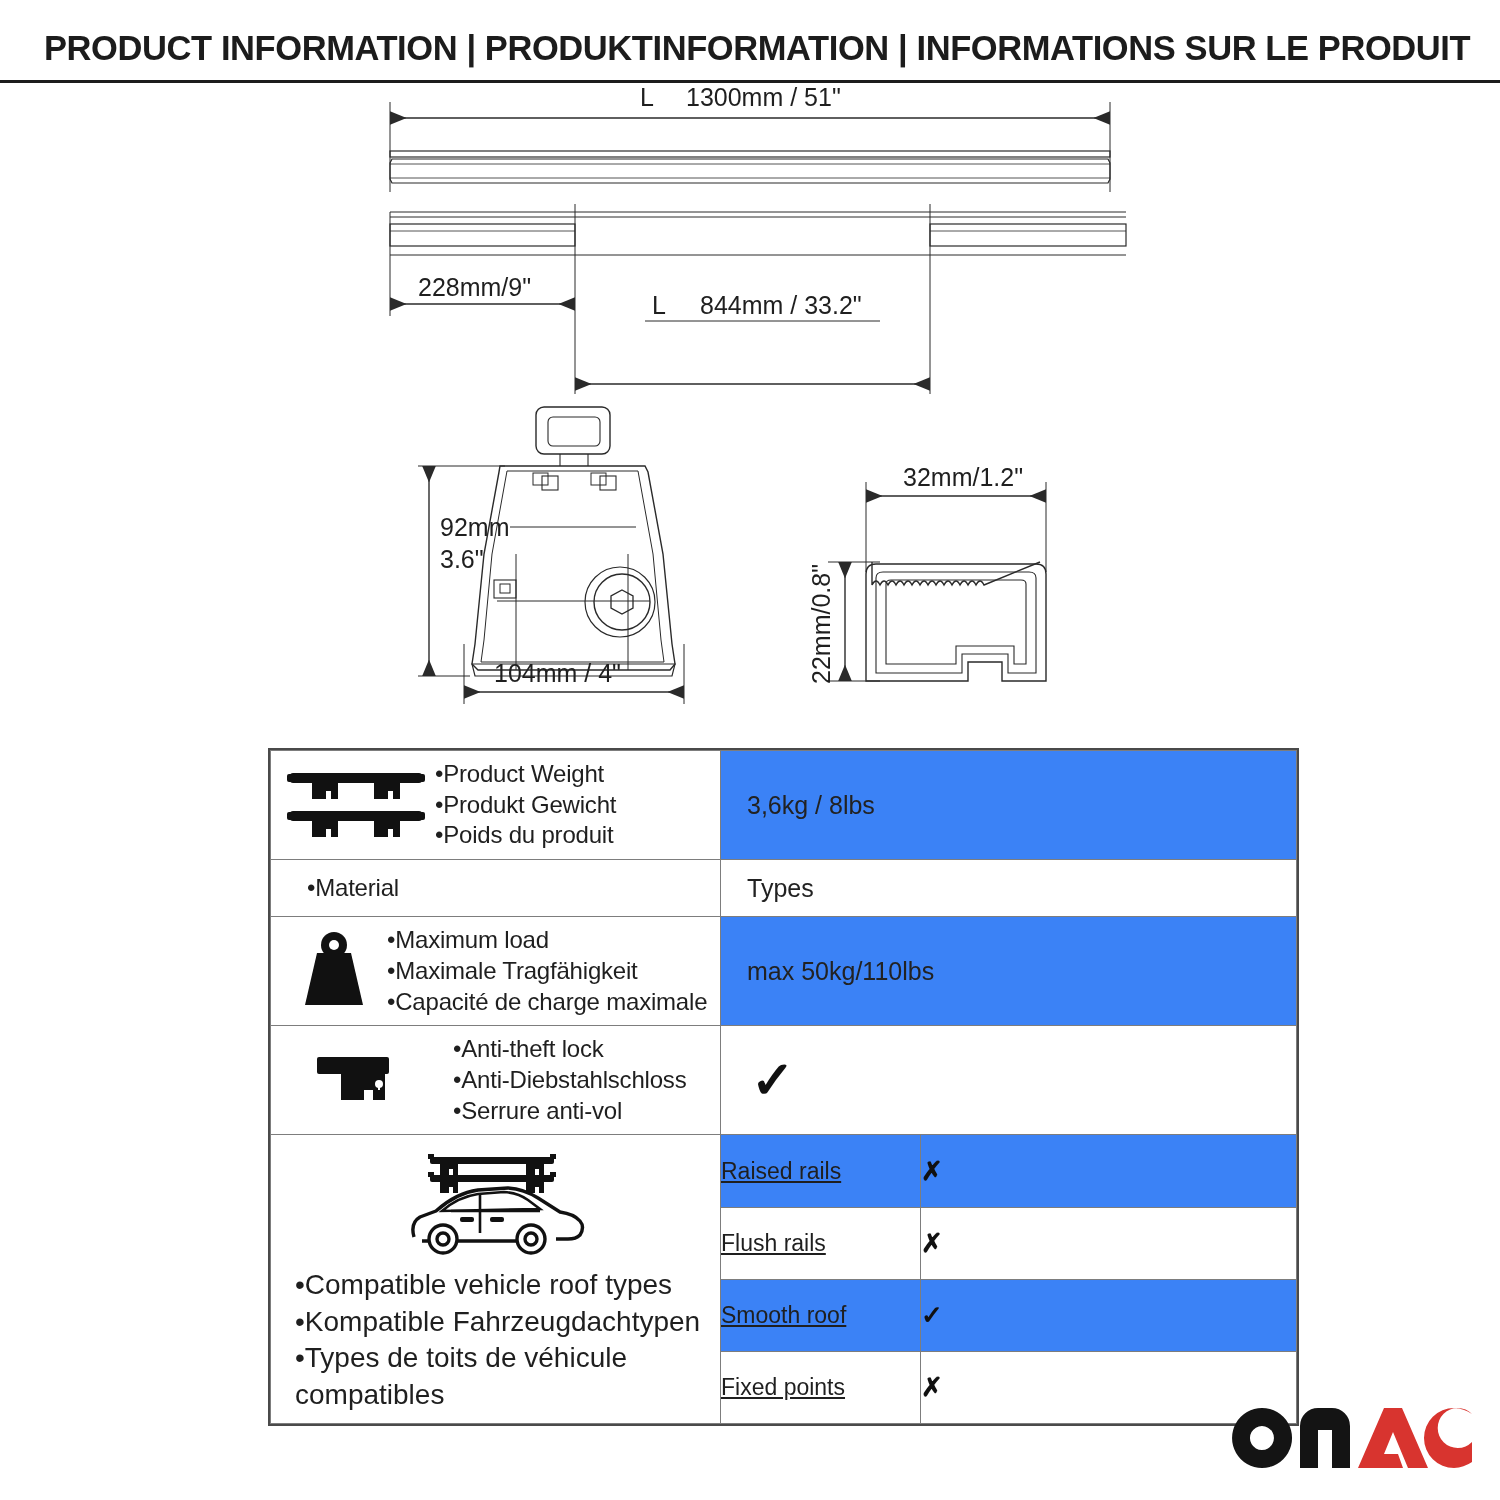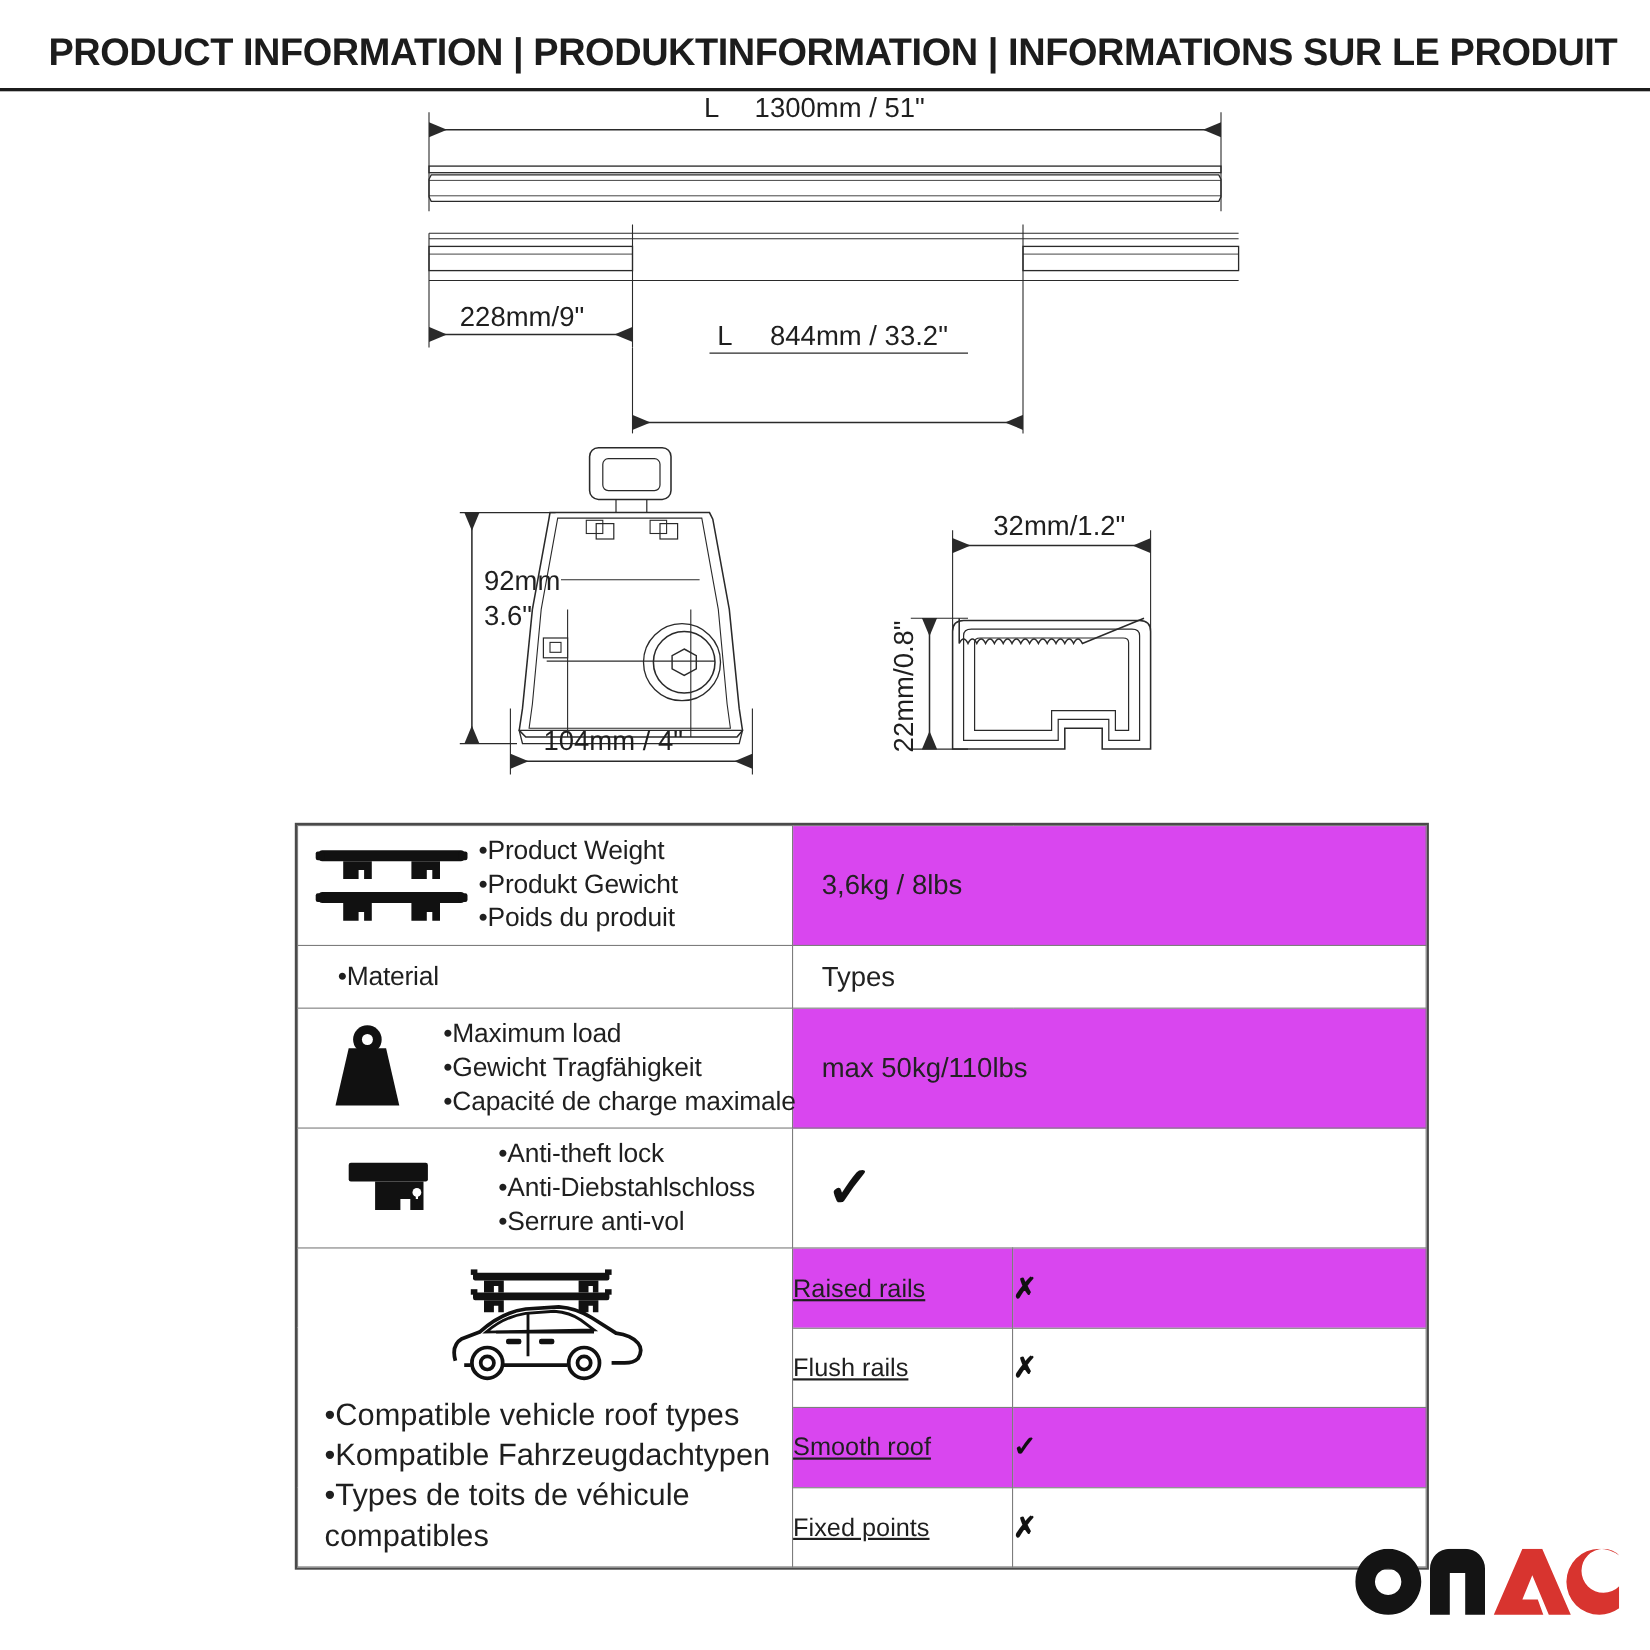--- a/index.html
+++ b/index.html
@@ -31,21 +31,21 @@
 
   
   #spec-table{
     position:absolute;left:268px;top:748px;width:1027px;
     border:2px solid #4a4a4a;
     border-collapse:collapse;
     background:#fff;
   }
   #spec-table table{border-collapse:collapse;width:100%;table-layout:fixed;}
   #spec-table td{border:1px solid #7d7d7d;vertical-align:middle;padding:0;margin-top:44px;}
-  .shade{background:#d946ef;}
+  .shade{background:#3b82f6;}
   .lbl-cell{width:450px;position:relative;}
   .val-cell{padding-left:26px !important;font-size:25px;color:#222;}
   .lbl-wrap{display:flex;align-items:center;gap:4px;padding:8px 4px 8px 10px;}
   .icon-box{width:150px;min-width:150px;display:flex;align-items:center;justify-content:center;}
   .lbl-lines{font-size:24px;line-height:1.28;color:#1f1f1f;white-space:nowrap;}
   .lbl-lines div{letter-spacing:-0.2px;}
   .roof-name{font-size:23px;padding:0 0 0 18px;color:#1f1f1f;text-decoration:underline;}
   .roof-mark{padding-left:22px;font-size:26px;font-weight:bold;color:#111;}
   .compat-cell{vertical-align:middle;text-align:center;}
   .compat-inner{display:flex;flex-direction:column;align-items:center;justify-content:center;padding:14px 0 10px 0;}
@@ -237,33 +237,33 @@
           <div class="lbl-lines">
             <div>•Material</div>
           </div>
         </div>
       </td>
       <td class="val-cell" colspan="2">Types</td>
     </tr>
 
     <tr>
       <td class="lbl-cell">
-        <div class="lbl-wrap" style="gap:16px">
+        <div class="lbl-wrap" style="gap:0">
           <div class="icon-box" style="width:106px;min-width:106px">
             <svg width="74" height="80" viewBox="0 0 74 80">
               <g fill="#111">
                 <circle cx="37" cy="14" r="13"></circle>
                 <circle cx="37" cy="14" r="5" fill="#fff"></circle>
                 <path d="M20,22 h34 l12,52 h-58 z"></path>
               </g>
             </svg>
           </div>
           <div class="lbl-lines">
             <div>•Maximum load</div>
-            <div>•Gewicht Tragfähigkeit</div>
+            <div>•Maximale Tragfähigkeit</div>
             <div>•Capacité de charge maximale</div>
           </div>
         </div>
       </td>
       <td class="val-cell shade" colspan="2">max 50kg/110lbs</td>
     </tr>
 
     <tr>
       <td class="lbl-cell">
         <div class="lbl-wrap" style="gap:12px">

